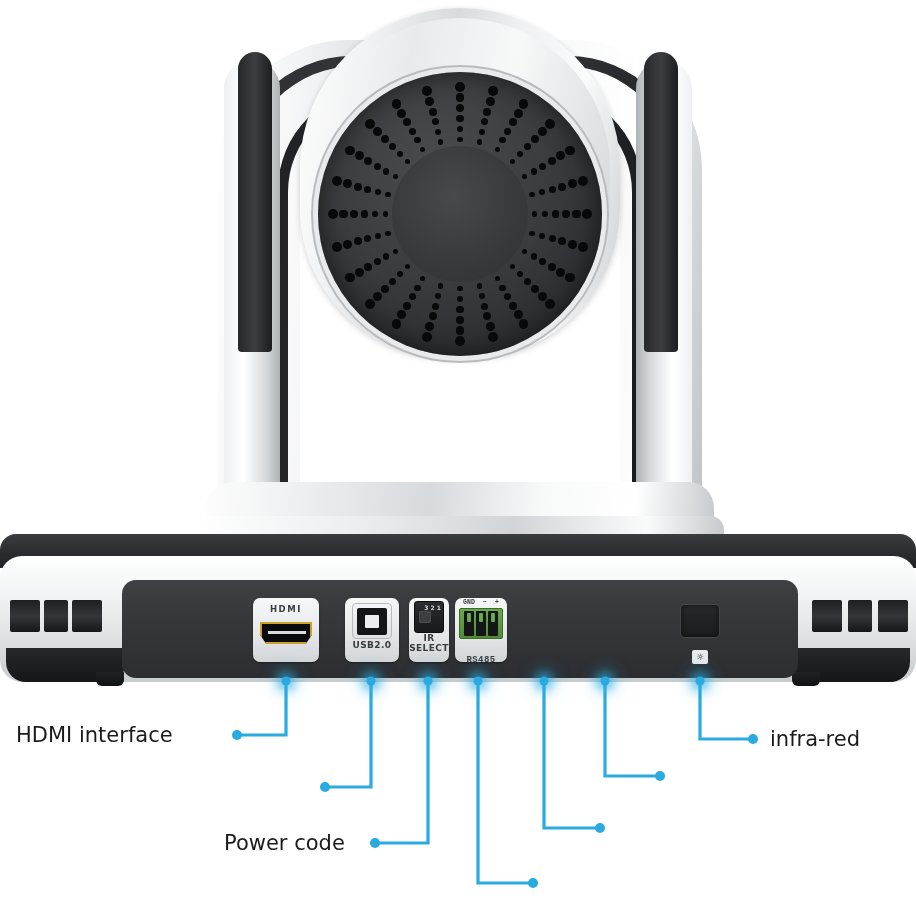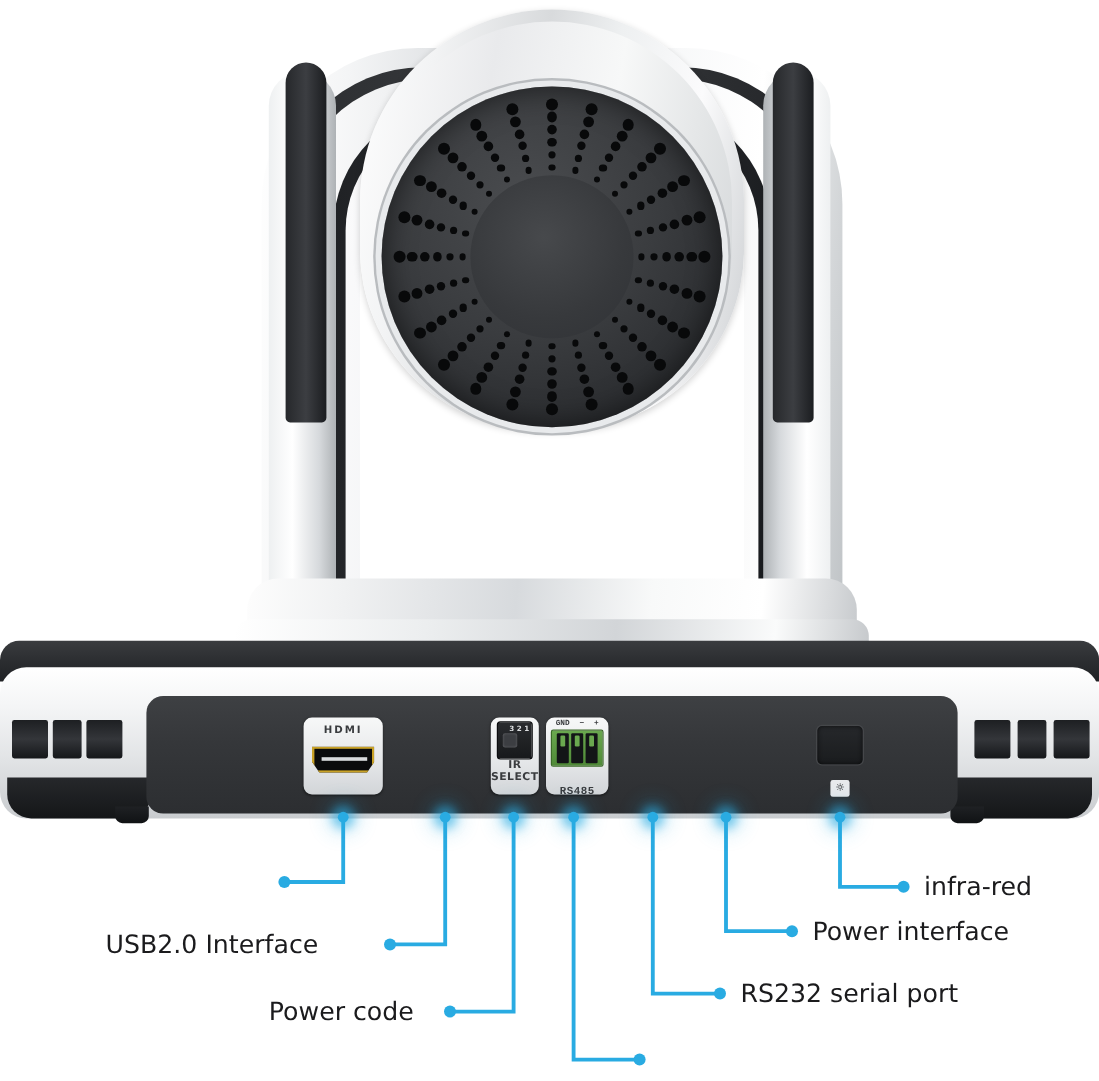--- a/index.html
+++ b/index.html
@@ -462,20 +462,28 @@
   <div class="abs base-foot" id="foot-right"></div>
   <div class="abs" id="base-dark-panel"></div>
 
   <div class="port-plate" id="port-hdmi">
     <div id="hdmi-label">HDMI</div>
     <div id="hdmi-jack">
       <div id="hdmi-inner"></div>
     </div>
   </div>
 
+  <div class="port-plate" id="port-usb">
+    <div id="usb-jack">
+      <div id="usb-inner">
+          <div id="usb-core"></div>
+        </div>
+    </div>
+    <div class="port-caption" id="usb-caption">USB2.0</div>
+  </div>
 
   <div class="port-plate" id="port-ir">
     <div id="ir-dial">
       <div id="ir-switch"></div>
       <div id="ir-nums">3 2 1</div>
     </div>
     <div class="port-caption two" id="ir-caption">IR</div>
     <div class="port-caption two">SELECT</div>
   </div>
 
@@ -526,19 +534,17 @@
   <div class="glow" style="left:700px;top:681px"></div>
 
   <div class="ldot" style="left:237px;top:735px"></div>
   <div class="ldot" style="left:325px;top:787px"></div>
   <div class="ldot" style="left:375px;top:843px"></div>
   <div class="ldot" style="left:533px;top:883px"></div>
   <div class="ldot" style="left:600px;top:828px"></div>
   <div class="ldot" style="left:660px;top:776px"></div>
   <div class="ldot" style="left:753px;top:739px"></div>
 
-  <div class="clabel" style="left:88px;top:775px">USB2.0 Interface</div>
+  <div class="clabel" style="left:16px;top:723px">HDMI interface</div>
   <div class="clabel" style="left:224px;top:831px">Power code</div>
-  <div class="clabel" style="left:617px;top:816px">RS232 serial port</div>
-  <div class="clabel" style="left:677px;top:764px">Power interface</div>
   <div class="clabel" style="left:770px;top:727px">infra-red</div>
 
 </div>
 
 </body></html>

